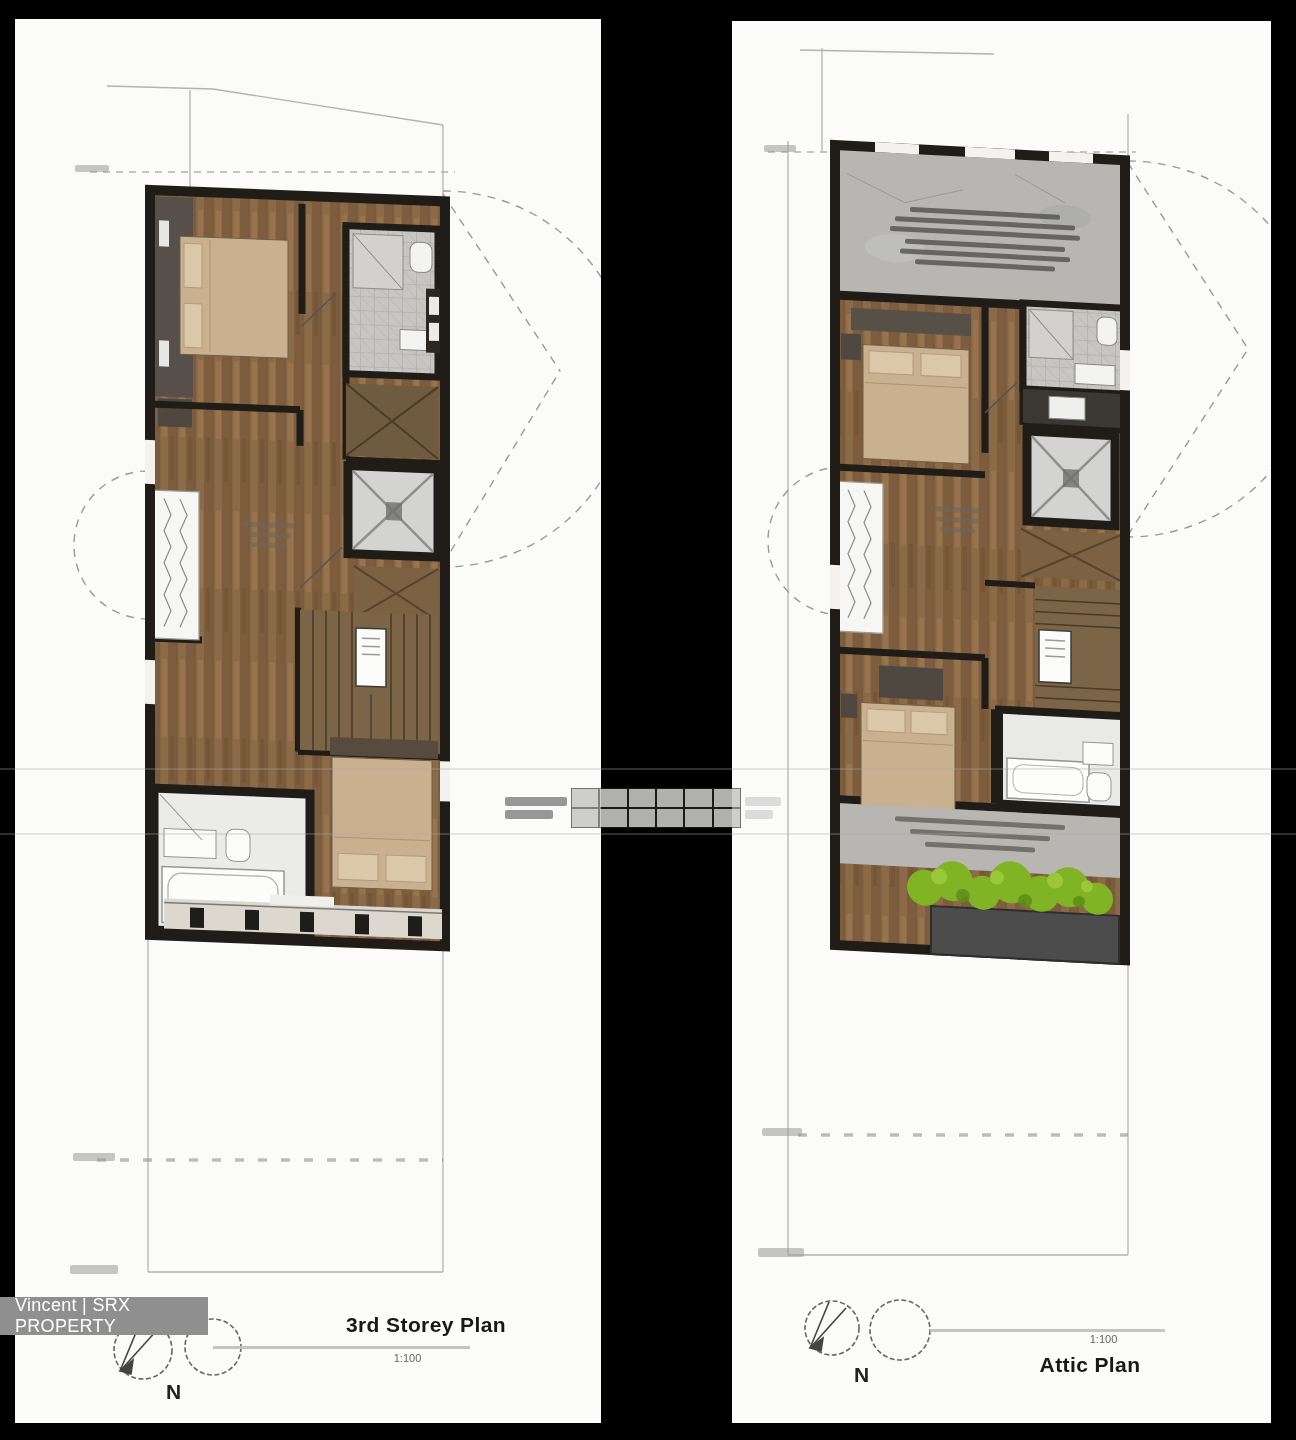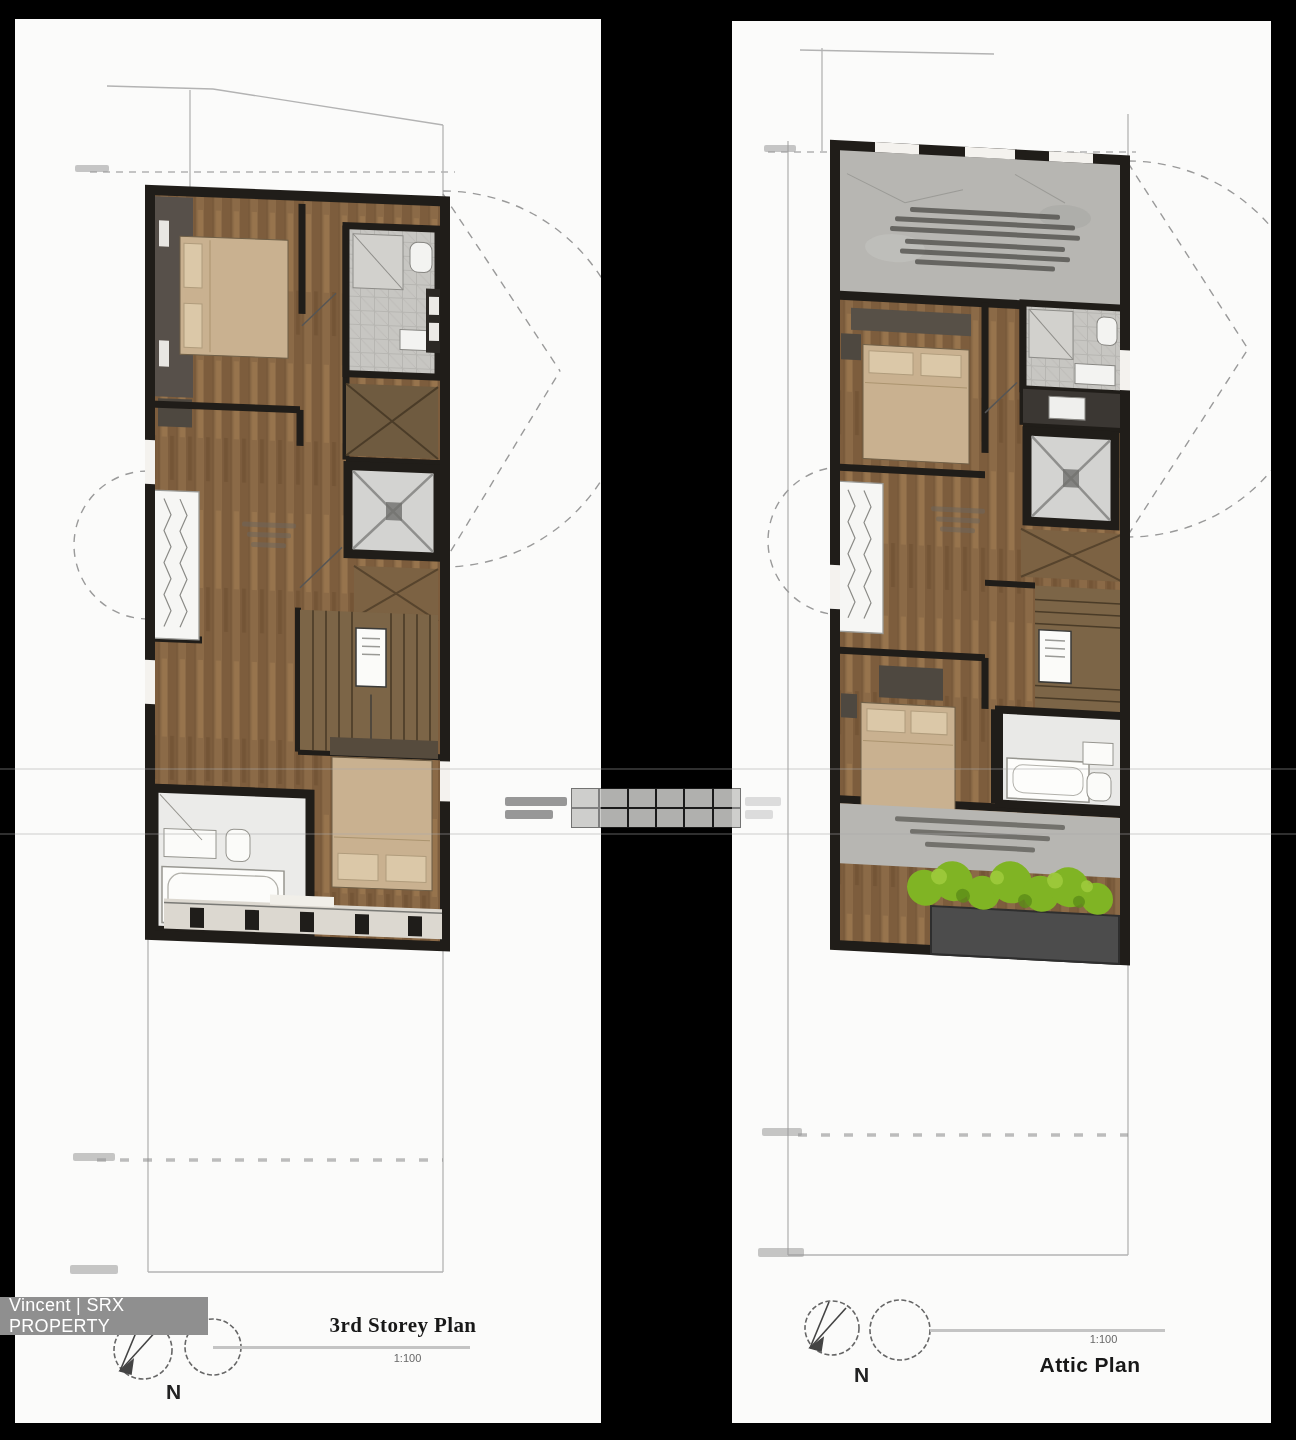--- a/index.html
+++ b/index.html
@@ -9,21 +9,21 @@
   .panel-left{left:15px;top:19px;width:586px;height:1404px;}
   .panel-right{left:732px;top:21px;width:539px;height:1402px;}
   .plan-svg{position:absolute;left:0;top:0;width:100%;height:100%;}
   .plan-title{position:absolute;font-weight:700;font-size:21px;letter-spacing:.4px;
               color:var(--title-text,#181818);text-align:center;}
   .title-rule{position:absolute;height:3px;background:#c4c4c4;}
   .plan-scale{position:absolute;font-size:11px;color:var(--scale-text,#666);text-align:center;}
   .compass{position:absolute;}
   .watermark{position:absolute;left:0;top:1297px;width:208px;height:38px;
              background:var(--watermark-bg,#8f8f8f);color:#fff;font-size:18px;
-             display:flex;align-items:center;padding-left:9px;box-sizing:border-box;
+             display:flex;align-items:center;padding-left:15px;box-sizing:border-box;
              letter-spacing:.3px;z-index:30;}
   .band-line{position:absolute;left:0;width:1296px;height:2px;background:rgba(170,170,170,.28);z-index:5;}
   .scalebar{position:absolute;left:505px;top:786px;width:288px;height:44px;display:flex;
             align-items:center;gap:5px;z-index:20;opacity:.92;}
   .sb-smudge{display:flex;flex-direction:column;gap:4px;}
   .sb-smudge .bar{height:9px;border-radius:2px;filter:blur(.7px);}
   .sb-dark .bar{background:rgba(70,70,70,.6);}
   .sb-light .bar{background:rgba(205,205,205,.75);}
   .sb-grid{width:168px;height:38px;display:grid;grid-template-columns:repeat(6,1fr);
            grid-template-rows:repeat(2,1fr);gap:2px;background:rgba(45,45,45,.65);
@@ -198,21 +198,21 @@
       <circle cx="113" cy="40" r="28" fill="none" stroke="#666" stroke-width="1.6" stroke-dasharray="5 2.5"></circle>
       <g stroke="#444" stroke-width="1.6" fill="#444">
         <line x1="58" y1="22" x2="20" y2="64"></line>
         <line x1="40" y1="16" x2="20" y2="64"></line>
         <polygon points="20,64 33,53 31,67"></polygon>
       </g>
       <text x="66" y="92" font-size="21" font-weight="700" fill="#222">N</text>
     </svg>
 
     <div class="title-rule" style="left:198px;top:1327px;width:257px;"></div>
-    <div class="plan-title" style="left:273px;top:1294px;width:230px;font-family:Liberation Serif, serif;">3rd Storey Plan</div>
+    <div class="plan-title" style="left:296px;top:1294px;width:230px;">3rd Storey Plan</div>
     <div class="plan-scale" style="left:330px;top:1333px;width:125px;">1:100</div>
   </div>
 
   <div class="panel panel-right">
     <svg class="plan-svg" viewBox="0 0 539 1402">
       <defs>
         <pattern id="woodB" width="18" height="150" patternUnits="userSpaceOnUse">
           <rect width="18" height="150" fill="#8b6a47"></rect>
           <rect width="8" height="150" fill="#7d5d3d"></rect>
           <rect x="8" width="2" height="150" fill="#684b2f" opacity="0.6"></rect>

